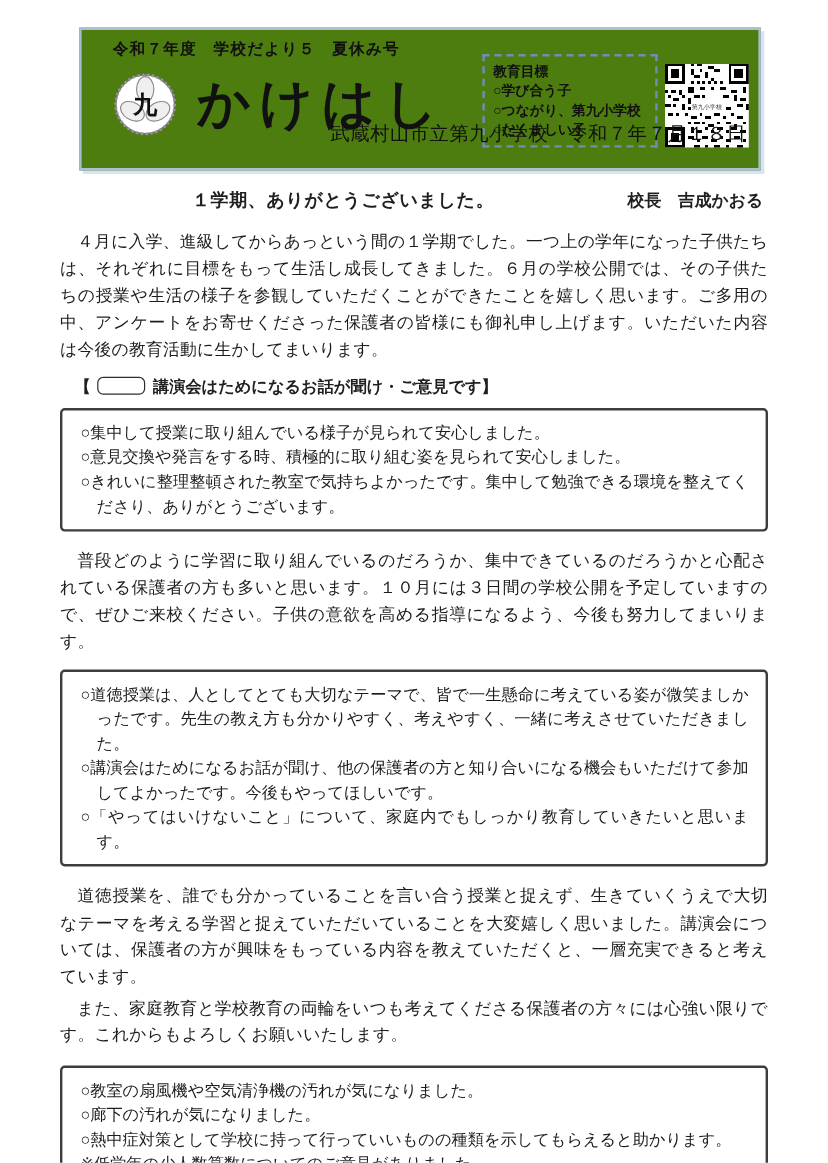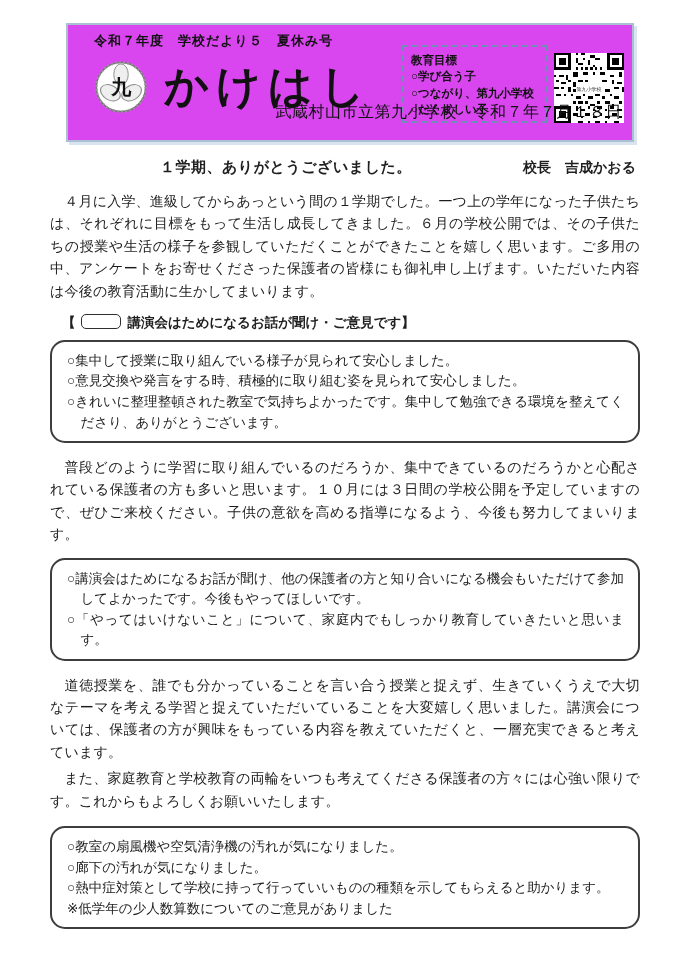--- a/index.html
+++ b/index.html
@@ -11,21 +11,21 @@
     -webkit-font-smoothing: antialiased;
   }
 
   
   .header-box {
     margin: 23px 32px 0 66px;
     width: 568px; height: 119px;
     border: 2px solid #aabfd2;
     box-shadow: 3px 3px 0 rgba(168, 196, 220, 0.45);
     position: relative;
-    background: #d946ef;
+    background: #4d7c0f;
     padding: 7px 8px 20px 26px;
   }
   .issue-line { font-size: 13px; font-weight: bold; letter-spacing: 1px; color: #111; }
   .header-mid { display: flex; align-items: center; margin-top: 1px; }
   .emblem { width: 54px; height: 54px; flex: 0 0 54px; }
   .masthead-title {
     font-size: 44px; font-weight: bold; color: #111;
     letter-spacing: 7px; line-height: 1; margin-left: 16px;
     white-space: nowrap; flex: 1 1 auto; font-family: Liberation Serif, serif;
   }
@@ -59,21 +59,21 @@
 
   .legend-line { margin: 12px 0 8px 12px; font-size: 13.5px; font-weight: 600; }
   .legend-rect {
     display: inline-block; width: 40px; height: 15px;
     border: 1.5px solid #2e2e2e; border-radius: 5px;
     vertical-align: -2px; margin: 0 7px 0 5px; background: #fff;
   }
 
   .comment-box {
     margin-top: 7px;
-    border: 2px solid #3d3d3d; border-radius: 15px;
+    border: 2px solid #3d3d3d; border-radius: 4px;
     padding: 9px 14px 8px 15px;
     font-size: 13.5px; font-weight: 500; line-height: 1.52; color: #1c1c1c;
   }
   .comment-item { padding-left: 1em; text-indent: -1em; text-align: justify; }
 </style>
 </head>
 <body>
 
 <div class="header-box">
   <div class="issue-line">令和７年度　学校だより５　夏休み号</div>
@@ -138,20 +138,21 @@
 
   <div class="comment-box">
     <div class="comment-item">○集中して授業に取り組んでいる様子が見られて安心しました。</div>
     <div class="comment-item">○意見交換や発言をする時、積極的に取り組む姿を見られて安心しました。</div>
     <div class="comment-item">○きれいに整理整頓された教室で気持ちよかったです。集中して勉強できる環境を整えてくださり、ありがとうございます。</div>
   </div>
 
   <p class="para">　普段どのように学習に取り組んでいるのだろうか、集中できているのだろうかと心配されている保護者の方も多いと思います。１０月には３日間の学校公開を予定していますので、ぜひご来校ください。子供の意欲を高める指導になるよう、今後も努力してまいります。</p>
 
   <div class="comment-box" style="margin-top:12px;">
+    <div class="comment-item">○道徳授業は、人としてとても大切なテーマで、皆で一生懸命に考えている姿が微笑ましかったです。先生の教え方も分かりやすく、考えやすく、一緒に考えさせていただきました。</div>
     <div class="comment-item">○講演会はためになるお話が聞け、他の保護者の方と知り合いになる機会もいただけて参加してよかったです。今後もやってほしいです。</div>
     <div class="comment-item">○「やってはいけないこと」について、家庭内でもしっかり教育していきたいと思います。</div>
   </div>
 
   <p class="para">　道徳授業を、誰でも分かっていることを言い合う授業と捉えず、生きていくうえで大切なテーマを考える学習と捉えていただいていることを大変嬉しく思いました。講演会については、保護者の方が興味をもっている内容を教えていただくと、一層充実できると考えています。</p>
   <p class="para tight">　また、家庭教育と学校教育の両輪をいつも考えてくださる保護者の方々には心強い限りです。これからもよろしくお願いいたします。</p>
 
   <div class="comment-box" style="margin-top:14px;">
     <div class="comment-item">○教室の扇風機や空気清浄機の汚れが気になりました。</div>
     <div class="comment-item">○廊下の汚れが気になりました。</div>

